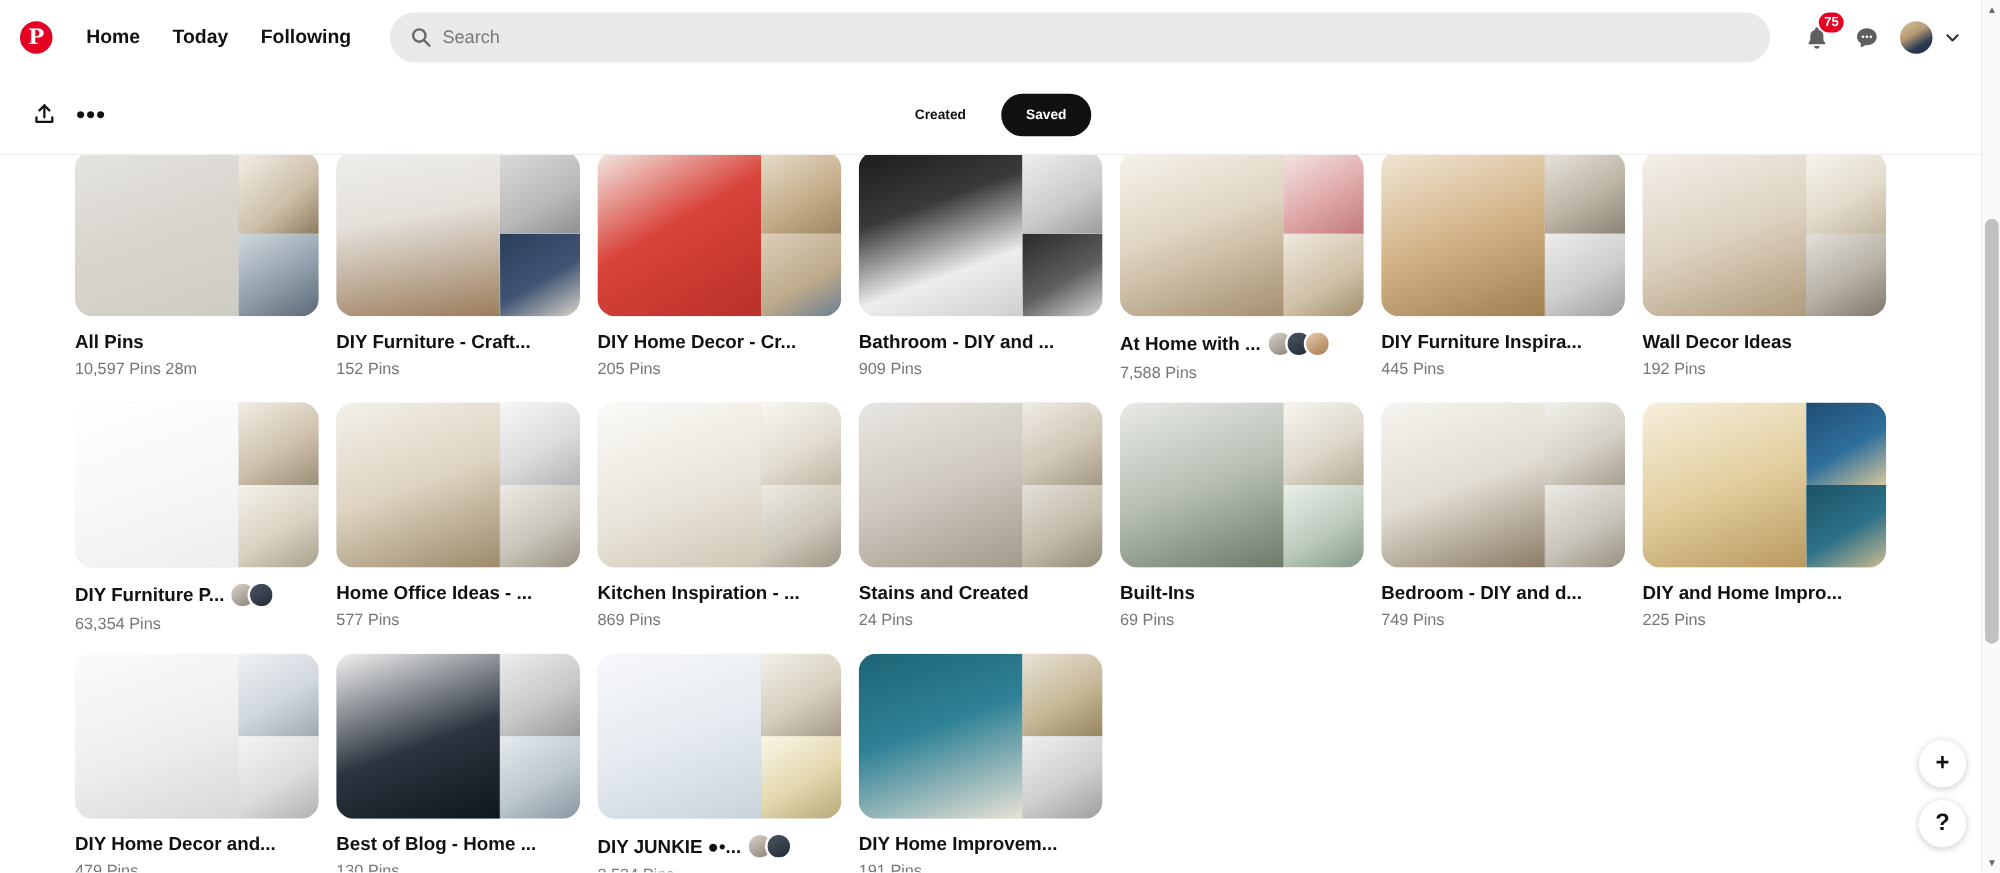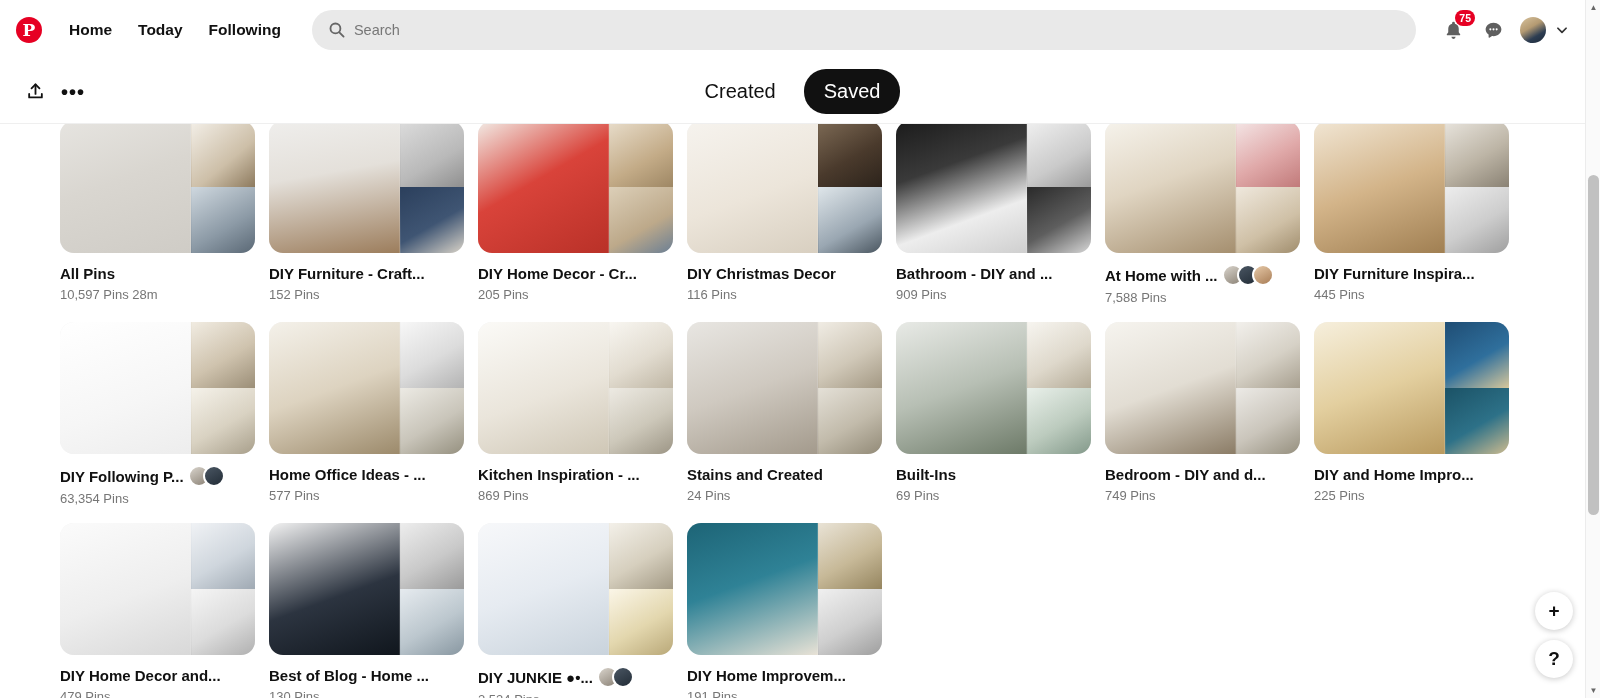--- a/index.html
+++ b/index.html
@@ -79,21 +79,21 @@
     width: 38px; height: 38px; border-radius: 50%;
     display: flex; align-items: center; justify-content: center;
     cursor: pointer; flex: none;
   }
   .tb-dots { font-size: 20px; font-weight: bold; color: #111; letter-spacing: 1px; line-height: 8px; }
   .tabs {
     position: absolute; left: 0; right: 0;
     display: flex; justify-content: center; align-items: center; gap: 8px;
   }
   .tab {
-    font-size: 20px; font-weight: normal; color: #111;
+    font-size: 11px; font-weight: bold; color: #111;
     padding: 11px 20px; border-radius: 22px; cursor: pointer;
   }
   .tab.selected { background: #111; color: #fff; }
 
   
   .scroller {
     width: 1585px; height: 574px;
     overflow: hidden; position: relative;
     background: #fff;
   }
@@ -252,33 +252,20 @@
             <div class="thumb-s" style="background-image:linear-gradient(150deg,#dccfb8 0%,#bda98a 60%,#6b7f94 100%)"></div>
           </div>
         </div>
         <div class="card-title-row">
           <div class="card-title">DIY Home Decor - Cr...</div>
         </div>
         <div class="card-sub">205 Pins</div>
       </div>
       <div class="card">
         <div class="thumbs">
-          <div class="thumb-main" style="background-image:linear-gradient(160deg,#f6f3ee 0%,#ece5da 55%,#d8cfc0 100%)"></div>
-          <div class="thumb-side">
-            <div class="thumb-s" style="background-image:linear-gradient(150deg,#7d6a55 0%,#4a3a2c 55%,#2c231b 100%)"></div>
-            <div class="thumb-s" style="background-image:linear-gradient(150deg,#dfe6ea 0%,#9aa7b2 60%,#4a5660 100%)"></div>
-          </div>
-        </div>
-        <div class="card-title-row">
-          <div class="card-title">DIY Christmas Decor</div>
-        </div>
-        <div class="card-sub">116 Pins</div>
-      </div>
-      <div class="card">
-        <div class="thumbs">
           <div class="thumb-main" style="background-image:linear-gradient(160deg,#1b1b1b 0%,#3a3a3a 35%,#ededed 70%,#cfcfcf 100%)"></div>
           <div class="thumb-side">
             <div class="thumb-s" style="background-image:linear-gradient(150deg,#f0f0f0 0%,#cacaca 60%,#9b9b9b 100%)"></div>
             <div class="thumb-s" style="background-image:linear-gradient(150deg,#2a2a2a 0%,#5e5e5e 55%,#d7d7d7 100%)"></div>
           </div>
         </div>
         <div class="card-title-row">
           <div class="card-title">Bathroom - DIY and ...</div>
         </div>
         <div class="card-sub">909 Pins</div>
@@ -309,28 +296,41 @@
             <div class="thumb-s" style="background-image:linear-gradient(150deg,#ededed 0%,#cdcdcd 55%,#9f9f9f 100%)"></div>
           </div>
         </div>
         <div class="card-title-row">
           <div class="card-title">DIY Furniture Inspira...</div>
         </div>
         <div class="card-sub">445 Pins</div>
       </div>
       <div class="card">
         <div class="thumbs">
+          <div class="thumb-main" style="background-image:linear-gradient(160deg,#f3efe9 0%,#ded3c2 50%,#b09b7c 100%)"></div>
+          <div class="thumb-side">
+            <div class="thumb-s" style="background-image:linear-gradient(150deg,#f7f4ed 0%,#e3dccd 55%,#c0b49c 100%)"></div>
+            <div class="thumb-s" style="background-image:linear-gradient(150deg,#e3e0da 0%,#b6b0a4 55%,#7e776a 100%)"></div>
+          </div>
+        </div>
+        <div class="card-title-row">
+          <div class="card-title">Wall Decor Ideas</div>
+        </div>
+        <div class="card-sub">192 Pins</div>
+      </div>
+      <div class="card">
+        <div class="thumbs">
           <div class="thumb-main" style="background-image:linear-gradient(160deg,#ffffff 0%,#f6f6f6 60%,#ededed 100%)"></div>
           <div class="thumb-side">
             <div class="thumb-s" style="background-image:linear-gradient(150deg,#f1ece2 0%,#cfc3ae 55%,#9b8e77 100%)"></div>
             <div class="thumb-s" style="background-image:linear-gradient(150deg,#f5f2ea 0%,#d9d2c2 55%,#a89f8b 100%)"></div>
           </div>
         </div>
         <div class="card-title-row">
-          <div class="card-title">DIY Following P...</div>
+          <div class="card-title">DIY Furniture P...</div>
           <div class="collabs">
             <div class="collab" style="background:linear-gradient(150deg,#d9d4cc,#8b8276)"></div>
             <div class="collab" style="background:linear-gradient(150deg,#4a5663,#222c36)"></div>
           </div>
         </div>
         <div class="card-sub">63,354 Pins</div>
       </div>
       <div class="card">
         <div class="thumbs">
           <div class="thumb-main" style="background-image:linear-gradient(160deg,#f4f1ea 0%,#ddd3c0 50%,#9c8a6b 100%)"></div>

